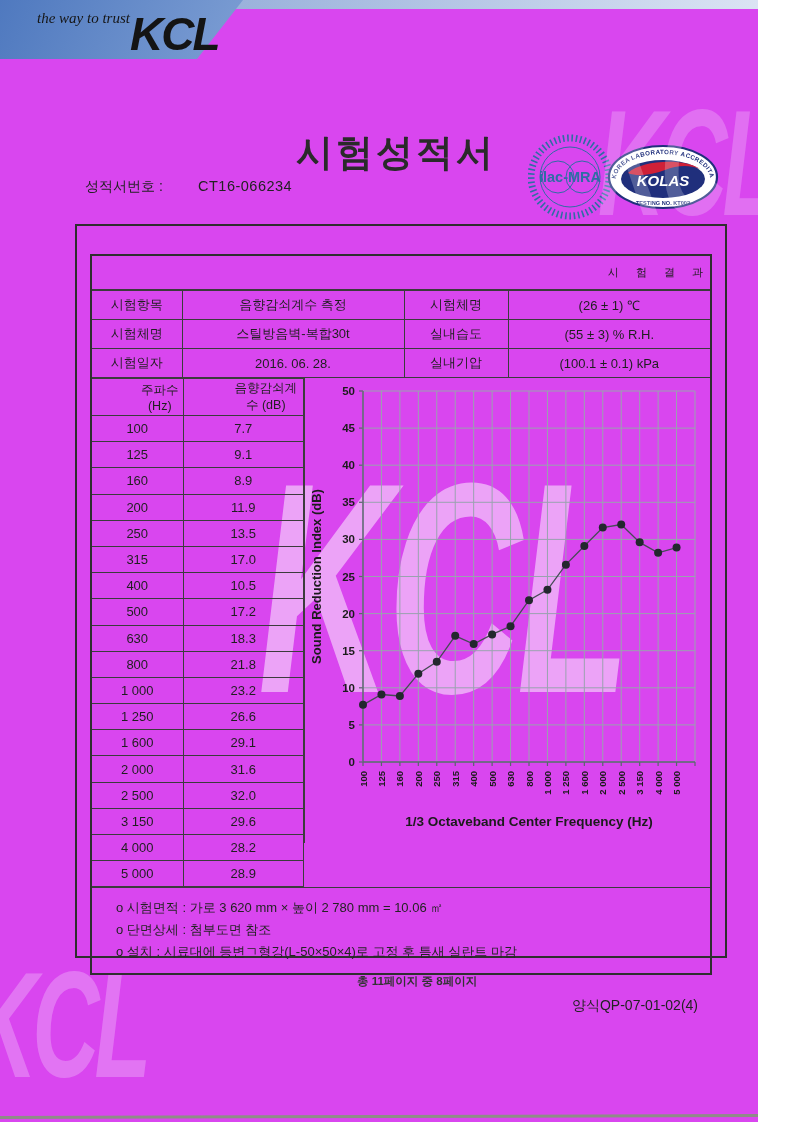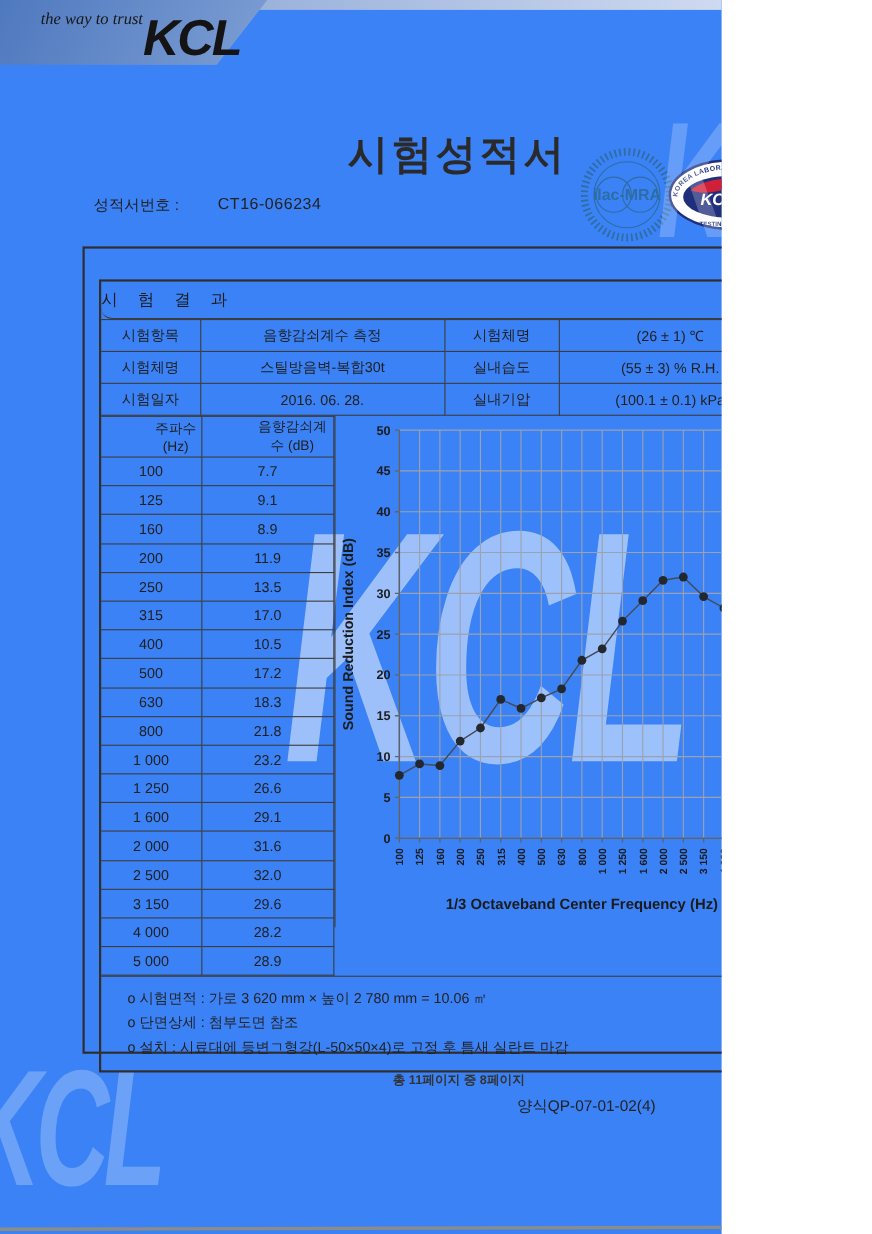--- a/index.html
+++ b/index.html
@@ -1,31 +1,31 @@
 <!DOCTYPE html>
 <html><head>
 <meta charset="utf-8">
 <style>
   html,body{margin:0;padding:0;}
-  .page{position:relative;width:656px;height:1122px;background:#3b82f6;
+  .page{position:relative;width:758px;height:1122px;background:#d946ef;
         font-family:"Liberation Sans",sans-serif;overflow:hidden;color:#1f1f1f;}
 
   
   .band-strip{position:absolute;left:0;top:0;width:793px;height:9px;
               background:linear-gradient(to right,#7d9bd0,#dfe7f5);}
   .band-block{position:absolute;left:0;top:0;width:250px;height:59px;
               background:linear-gradient(115deg,#4f79bf,#7e9fd4);
               clip-path:polygon(0 0,243px 0,197px 100%,0 100%);}
   .tagline{position:absolute;left:37px;top:10px;font-family:"Liberation Serif",serif;
            font-style:italic;font-size:15px;color:#161616;}
   .brand{position:absolute;left:130px;top:11px;font-size:46px;font-weight:900;
          font-style:italic;letter-spacing:-2px;color:#141414;line-height:1;}
 
   
-  .title{position:absolute;left:296px;top:116px;width:240px;text-align:center;
+  .title{position:absolute;left:296px;top:128px;width:240px;
          font-size:37px;font-weight:600;letter-spacing:3px;color:#2a2a2a;font-family:Liberation Serif, serif;}
   .repline{position:absolute;left:85px;top:178px;font-size:14px;color:#222;}
   .repno{position:absolute;left:198px;top:178px;font-size:14.5px;color:#222;letter-spacing:0.5px;}
 
   
   .ilac{position:absolute;left:528px;top:133px;}
   .kolas{position:absolute;left:606px;top:143px;}
 
   
   .wm{position:absolute;font-weight:900;font-style:italic;color:#ffffff;
@@ -33,22 +33,22 @@
       line-height:1;pointer-events:none;z-index:1;}
   .wm1{left:258px;top:438px;font-size:300px;opacity:0.5;}
   .wm2{left:598px;top:88px;font-size:150px;opacity:0.22;}
   .wm3{left:-30px;top:950px;font-size:150px;opacity:0.25;}
 
   
   .outer{position:absolute;left:75px;top:224px;width:648px;height:730px;
          border:2px solid #2e2e2e;z-index:2;}
   .inner{position:absolute;left:90px;top:254px;width:618px;
          border:2px solid #2f2f2f;z-index:3;}
-  .res-header{height:33px;line-height:33px;text-align:left;font-size:15px;
-              letter-spacing:7px;border-bottom:1.5px solid #3c3c3c;color:#1c1c1c;border-radius:10px;}
+  .res-header{height:33px;line-height:33px;text-align:right;font-size:11px;
+              letter-spacing:7px;border-bottom:1.5px solid #3c3c3c;color:#1c1c1c;}
   table{border-collapse:collapse;}
   .info{width:100%;table-layout:fixed;}
   .info td{border:1.5px solid #3c3c3c;height:26px;text-align:center;
            font-size:13px;color:#1f1f1f;}
   .info td:first-child{border-left:none;}
   .info td:last-child{border-right:none;}
   .mid{display:flex;}
   .freq{width:213px;table-layout:fixed;}
   .freq th{border:1.5px solid #3c3c3c;height:21px;font-size:12.5px;font-weight:normal;padding-left:46px;}
   .freq td{border:1.5px solid #3c3c3c;height:23.2px;font-size:13px;text-align:center;}

